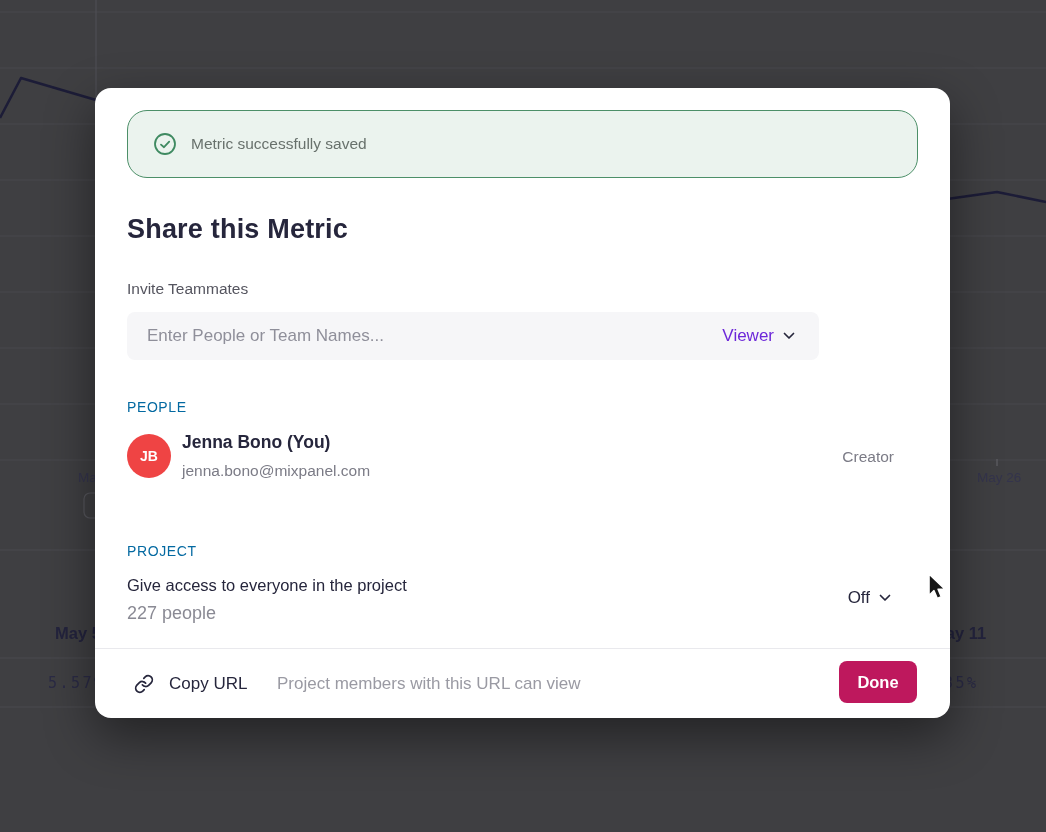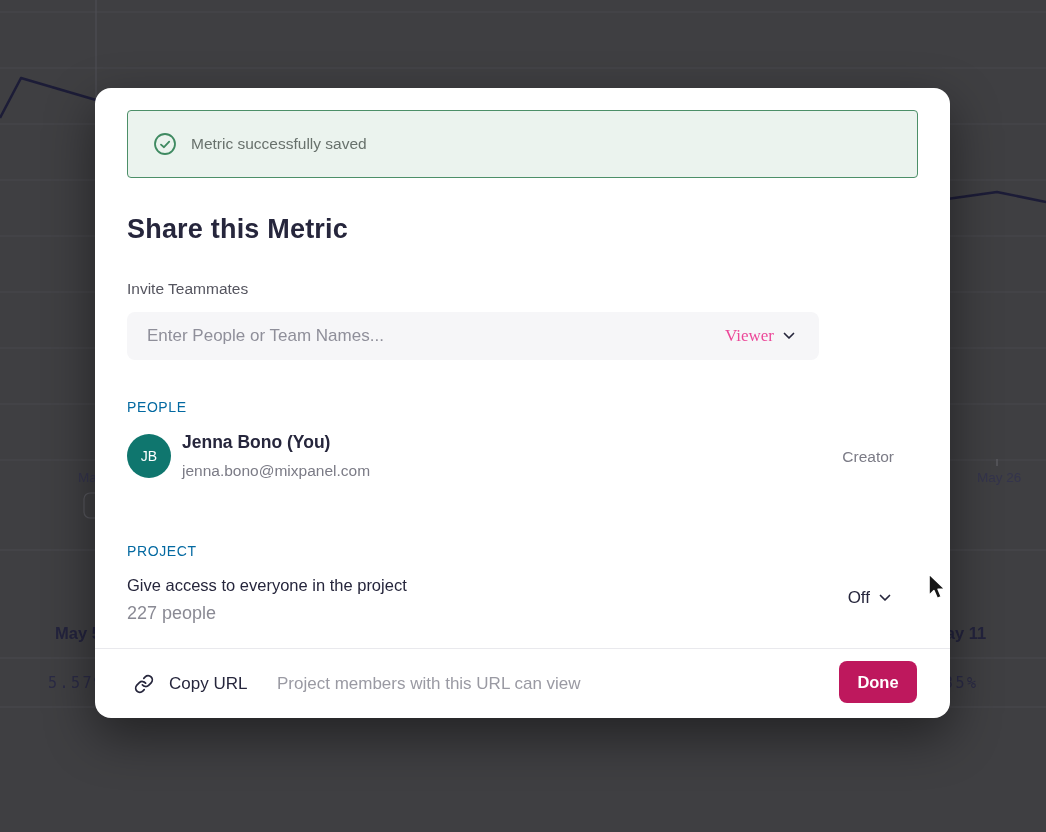--- a/index.html
+++ b/index.html
@@ -9,51 +9,51 @@
 
   
   .bg-svg{position:absolute;left:0;top:0;}
 
   
   .modal{position:absolute;left:95px;top:88px;width:855px;height:630px;
          background:#ffffff;border-radius:16px;
          box-shadow:0 18px 50px rgba(0,0,0,.45);}
 
   .banner{position:absolute;left:32px;top:22px;width:789px;height:66px;
-          background:#ebf3ee;border:1px solid #4c8f68;border-radius:4px;
+          background:#ebf3ee;border:1px solid #4c8f68;border-radius:20px;
           display:flex;align-items:center;}
   .banner .check{margin-left:25px;flex:0 0 auto;display:flex;}
   .banner .msg{margin-left:14px;font-size:15.5px;color:#68716c;}
 
   .dlg-title{position:absolute;left:32px;top:126px;margin:0;
              font-size:27px;font-weight:700;color:#26263c;letter-spacing:.2px;}
 
   .invite-label{position:absolute;left:32px;top:192px;font-size:15.5px;color:#55555f;}
 
   .input-wrap{position:absolute;left:32px;top:224px;width:692px;height:48px;}
   .invite-input{width:100%;height:100%;box-sizing:border-box;border:none;outline:none;
                 background:#f6f6f8;border-radius:8px;padding:0 110px 0 20px;
                 font-size:17px;color:#26263c;font-family:"Liberation Sans",sans-serif;}
   .invite-input::placeholder{color:#8f8f9a;}
   .role-select{position:absolute;right:24px;top:0;height:48px;display:flex;
                align-items:center;gap:9px;cursor:pointer;}
-  .role-select span{font-size:17px;color:#ec4899;font-weight:500;font-family:Liberation Serif, serif;}
+  .role-select span{font-size:17px;color:#6d28d9;font-weight:500;}
 
   .share-btn{position:absolute;left:734px;top:224px;width:88px;height:48px;
              border:none;border-radius:10px;background:#b6b1ec;color:#ffffff;
              font-size:18px;font-weight:700;font-family:"Liberation Sans",sans-serif;}
 
   .section-label{position:absolute;left:32px;font-size:14px;letter-spacing:.6px;
                  color:#0369a1;font-weight:500;}
   .lbl-people{top:311px;}
   .lbl-project{top:455px;}
 
   .avatar{position:absolute;left:32px;top:346px;width:44px;height:44px;border-radius:50%;
-          background:#0f766e;display:flex;align-items:center;justify-content:center;
-          color:#ffffff;font-size:14px;font-weight:400;}
+          background:#ef4444;display:flex;align-items:center;justify-content:center;
+          color:#ffffff;font-size:14px;font-weight:700;}
   .person-name{position:absolute;left:87px;top:344px;font-size:17.5px;font-weight:700;color:#26263c;}
   .person-email{position:absolute;left:87px;top:374px;font-size:15.5px;color:#7b7b86;}
   .person-role{position:absolute;right:56px;top:360px;font-size:15.5px;color:#7b7b86;}
 
   .proj-title{position:absolute;left:32px;top:488px;font-size:16.5px;color:#26263c;}
   .proj-sub{position:absolute;left:32px;top:515px;font-size:18px;color:#8a8a94;}
   .off-select{position:absolute;right:59px;top:500px;display:flex;align-items:center;gap:9px;cursor:pointer;justify-content:flex-end;}
   .off-select span{font-size:17px;color:#26263c;font-weight:500;}
 
   .footer{position:absolute;left:0;top:560px;width:855px;height:70px;

